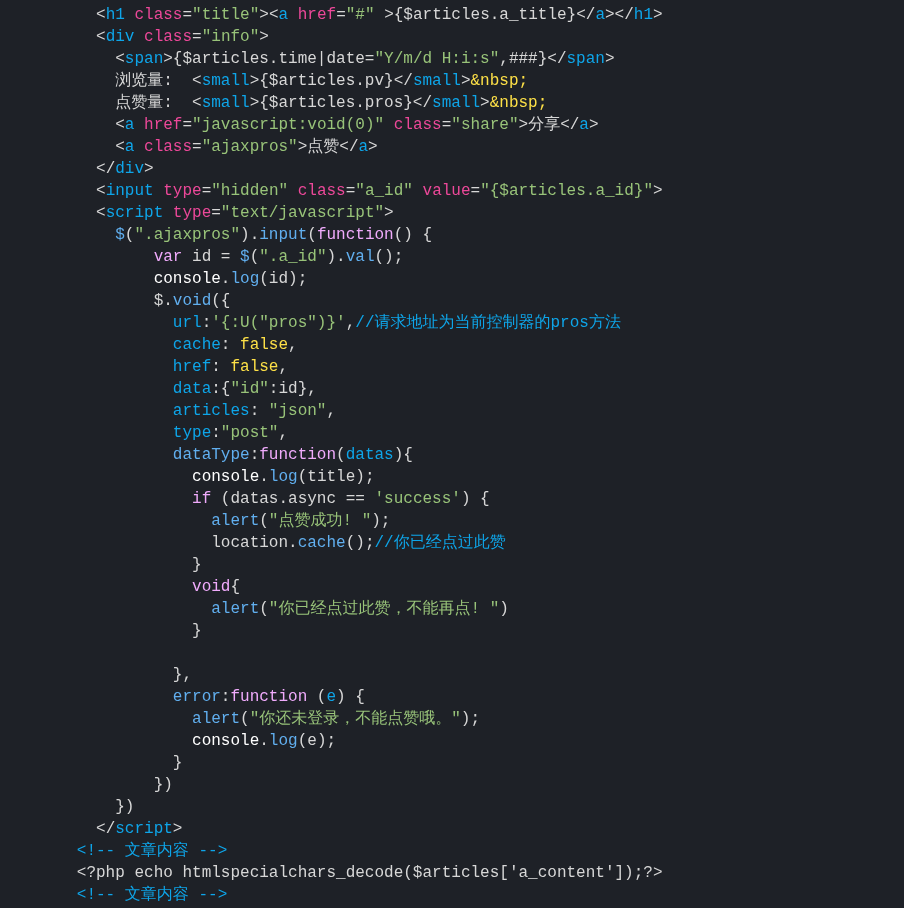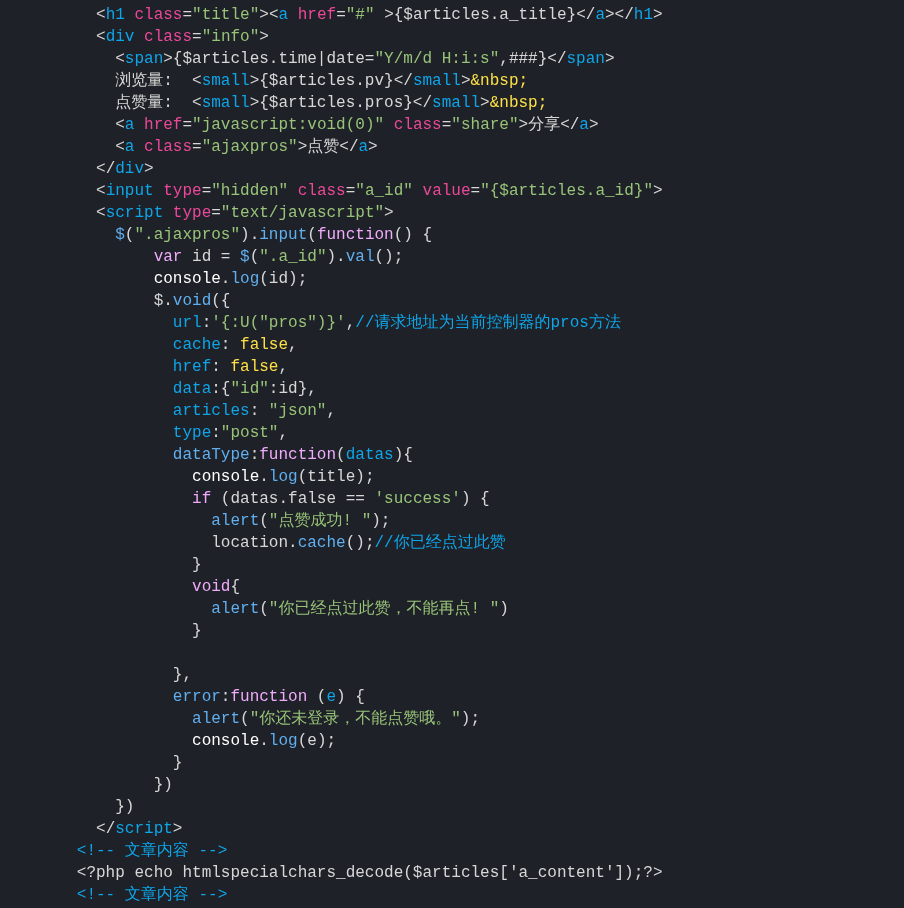--- a/index.html
+++ b/index.html
@@ -24,21 +24,21 @@
 <span><span class="w">                </span><span class="cy">console</span><span class="w">.</span><span class="bl">log</span><span class="w">(id);</span></span>
 <span><span class="w">                $.</span><span class="bl">void</span><span class="w">({</span></span>
 <span><span class="w">                  </span><span class="r">url</span><span class="w">:</span><span class="g">'{:U("pros")}'</span><span class="w">,</span><span class="gr">//请求地址为当前控制器的pros方法</span></span>
 <span><span class="w">                  </span><span class="r">cache</span><span class="w">: </span><span class="or">false</span><span class="w">,</span></span>
 <span><span class="w">                  </span><span class="r">href</span><span class="w">: </span><span class="or">false</span><span class="w">,</span></span>
 <span><span class="w">                  </span><span class="r">data</span><span class="w">:{</span><span class="g">"id"</span><span class="w">:id},</span></span>
 <span><span class="w">                  </span><span class="r">articles</span><span class="w">: </span><span class="g">"json"</span><span class="w">,</span></span>
 <span><span class="w">                  </span><span class="r">type</span><span class="w">:</span><span class="g">"post"</span><span class="w">,</span></span>
 <span><span class="w">                  </span><span class="bl">dataType</span><span class="w">:</span><span class="p">function</span><span class="w">(</span><span class="r">datas</span><span class="w">){</span></span>
 <span><span class="w">                    </span><span class="cy">console</span><span class="w">.</span><span class="bl">log</span><span class="w">(title);</span></span>
-<span><span class="w">                    </span><span class="p">if</span><span class="w"> (datas.false == </span><span class="g">'success'</span><span class="w">) {</span></span>
+<span><span class="w">                    </span><span class="p">if</span><span class="w"> (datas.async == </span><span class="g">'success'</span><span class="w">) {</span></span>
 <span><span class="w">                      </span><span class="bl">alert</span><span class="w">(</span><span class="g">"点赞成功! "</span><span class="w">);</span></span>
 <span><span class="w">                      location.</span><span class="bl">cache</span><span class="w">();</span><span class="gr">//你已经点过此赞</span></span>
 <span><span class="w">                    }</span></span>
 <span><span class="w">                    </span><span class="p">void</span><span class="w">{</span></span>
 <span><span class="w">                      </span><span class="bl">alert</span><span class="w">(</span><span class="g">"你已经点过此赞，不能再点! "</span><span class="w">)</span></span>
 <span><span class="w">                    }</span></span>
 <span><span class="w"></span></span>
 <span><span class="w">                  },</span></span>
 <span><span class="w">                  </span><span class="bl">error</span><span class="w">:</span><span class="p">function</span><span class="w"> (</span><span class="r">e</span><span class="w">) {</span></span>
 <span><span class="w">                    </span><span class="bl">alert</span><span class="w">(</span><span class="g">"你还未登录，不能点赞哦。"</span><span class="w">);</span></span>

